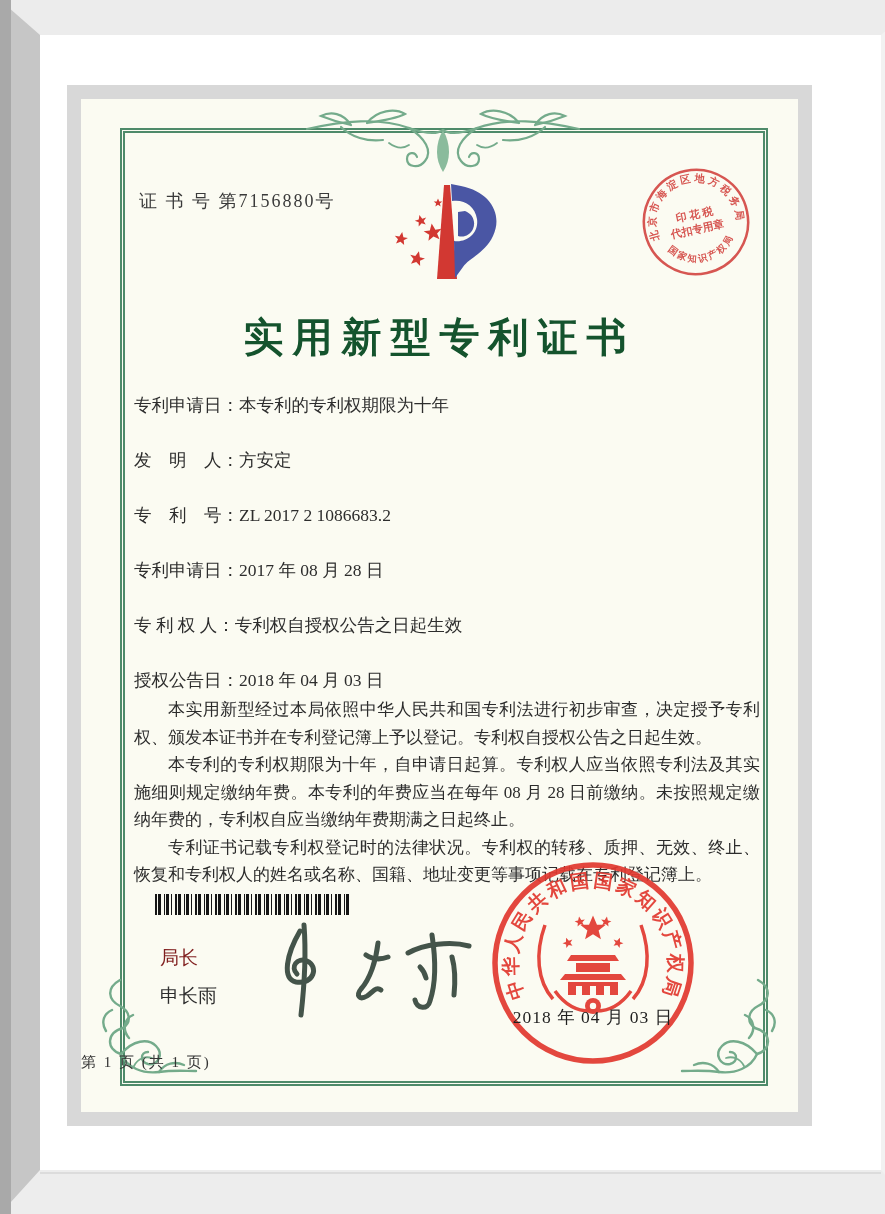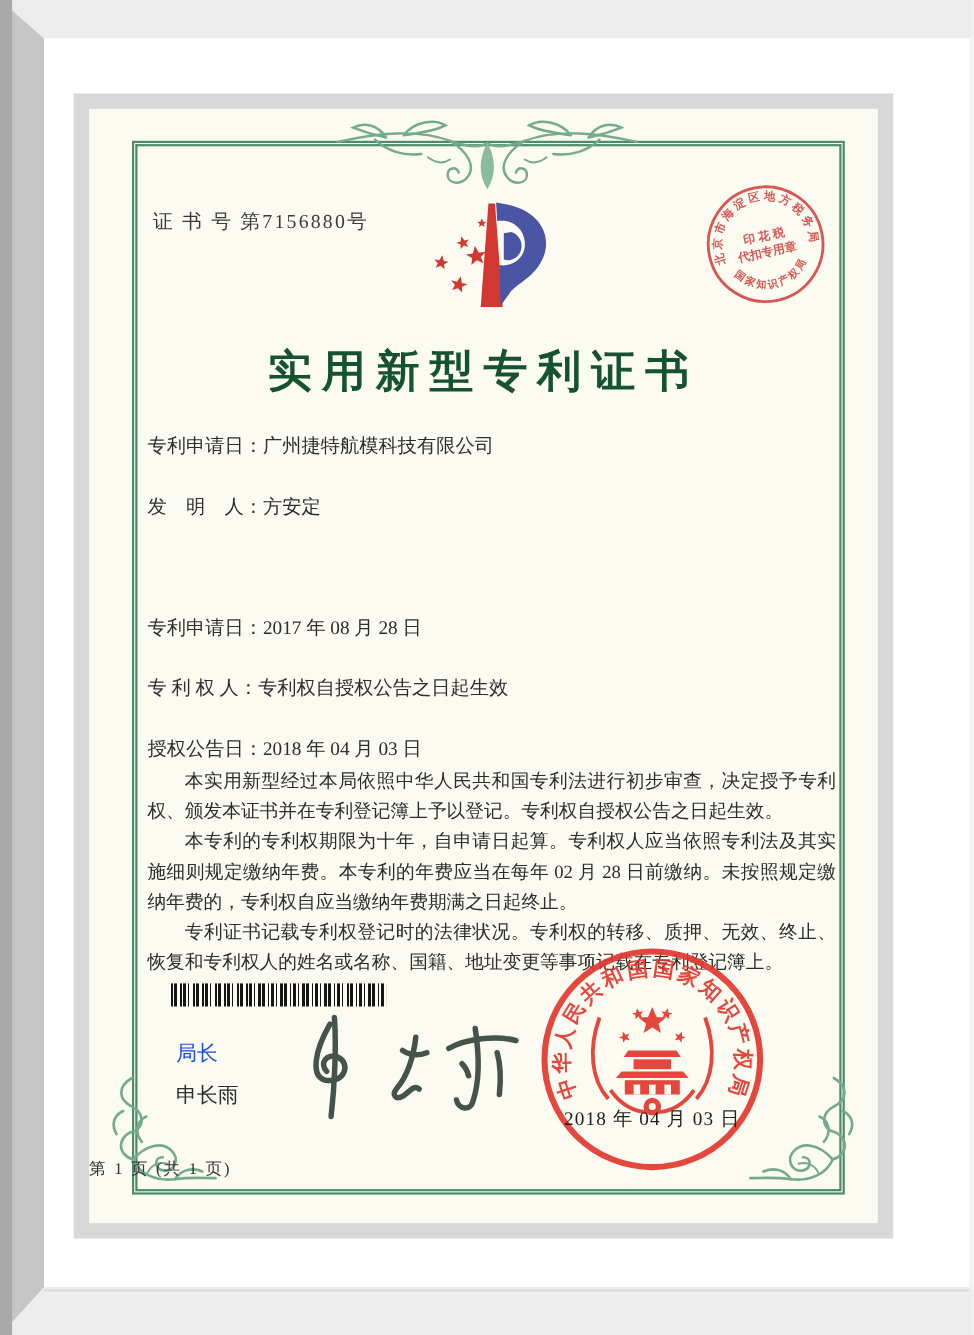--- a/index.html
+++ b/index.html
@@ -29,21 +29,21 @@
   .title{position:absolute;left:0;top:196px;width:100%;text-align:center;
          font-size:40px;font-weight:600;letter-spacing:9px;color:#14532d;margin-top:15px;}
   .field-row{position:absolute;left:53px;height:24px;font-size:17.5px;color:#2d2d2d;white-space:nowrap;}
   .paras{position:absolute;left:53px;top:597px;width:626px;font-size:17px;line-height:27.5px;
          color:#2c2c2c;text-align:justify;}
   .paras p{margin:0;text-indent:2em;}
   .barcode{position:absolute;left:74px;top:795px;width:196px;height:21px;background:
     repeating-linear-gradient(90deg,#151515 0 2px,transparent 2px 3px,#151515 3px 6px,
     transparent 6px 9px,#151515 9px 10px,transparent 10px 11px,#151515 11px 14px,
     transparent 14px 16px,#151515 16px 17px,transparent 17px 20px);}
-  .officer-title{position:absolute;left:79px;top:846px;font-size:19px;color:#1d4ed8;
+  .officer-title{position:absolute;left:79px;top:846px;font-size:19px;color:#7f1d1d;
                  font-family:"Liberation Sans","DejaVu Sans",sans-serif;}
   .officer-name{position:absolute;left:79px;top:884px;font-size:19px;color:#2d2d2d;
                 font-family:"Liberation Sans","DejaVu Sans",sans-serif;}
   .signature{position:absolute;left:185px;top:822px;width:210px;height:100px;}
   .tax-stamp{position:absolute;left:556px;top:64px;width:118px;height:118px;transform:rotate(-12deg);opacity:.88;}
   .office-seal{position:absolute;left:408px;top:760px;width:208px;height:208px;opacity:.92;}
   .seal-date{position:absolute;left:402px;top:906px;width:220px;text-align:center;
              font-size:17.5px;letter-spacing:1px;color:#1f1f1f;z-index:5;}
   .footer{position:absolute;left:0;top:954px;width:100%;
           font-size:15px;letter-spacing:2px;color:#333;}
@@ -110,38 +110,41 @@
           <use href="#star" transform="translate(57,22) scale(0.45)" fill="#d23832"></use>
           <use href="#star" transform="translate(40,40) scale(0.62) rotate(-15)" fill="#d23832"></use>
           <use href="#star" transform="translate(20,58) scale(0.7) rotate(10)" fill="#d23832"></use>
           <use href="#star" transform="translate(52,52) scale(0.95) rotate(-8)" fill="#d23832"></use>
           <use href="#star" transform="translate(36,78) scale(0.8) rotate(14)" fill="#d23832"></use>
         </svg>
 
         <div class="title">实用新型专利证书</div>
 
         <div class="field-row" style="top:294px">
-          <span>专利申请日：</span><span>广州捷特航模科技有限公司</span>
+          <span>专利申请日：</span><span>本专利的专利权期限为十年</span>
         </div>
         <div class="field-row" style="top:349px">
           <span>发　明　人：</span><span>方安定</span>
         </div>
+        <div class="field-row" style="top:404px">
+          <span>专　利　号：</span><span>ZL 2017 2 1086683.2</span>
+        </div>
         <div class="field-row" style="top:459px">
           <span>专利申请日：</span><span>2017 年 08 月 28 日</span>
         </div>
         <div class="field-row" style="top:514px">
           <span>专 利 权 人：</span><span>专利权自授权公告之日起生效</span>
         </div>
         <div class="field-row" style="top:569px">
           <span>授权公告日：</span><span>2018 年 04 月 03 日</span>
         </div>
 
         <div class="paras">
           <p>本实用新型经过本局依照中华人民共和国专利法进行初步审查，决定授予专利权、颁发本证书并在专利登记簿上予以登记。专利权自授权公告之日起生效。</p>
-          <p>本专利的专利权期限为十年，自申请日起算。专利权人应当依照专利法及其实施细则规定缴纳年费。本专利的年费应当在每年 02 月 28 日前缴纳。未按照规定缴纳年费的，专利权自应当缴纳年费期满之日起终止。</p>
+          <p>本专利的专利权期限为十年，自申请日起算。专利权人应当依照专利法及其实施细则规定缴纳年费。本专利的年费应当在每年 08 月 28 日前缴纳。未按照规定缴纳年费的，专利权自应当缴纳年费期满之日起终止。</p>
           <p>专利证书记载专利权登记时的法律状况。专利权的转移、质押、无效、终止、恢复和专利权人的姓名或名称、国籍、地址变更等事项记载在专利登记簿上。</p>
         </div>
 
         <div class="barcode"></div>
 
         <div class="officer-title">局长</div>
         <div class="officer-name">申长雨</div>
 
         <svg class="signature" viewBox="0 0 210 100">
           <g stroke="#44544a" fill="none" stroke-width="5" stroke-linecap="round" stroke-linejoin="round">

